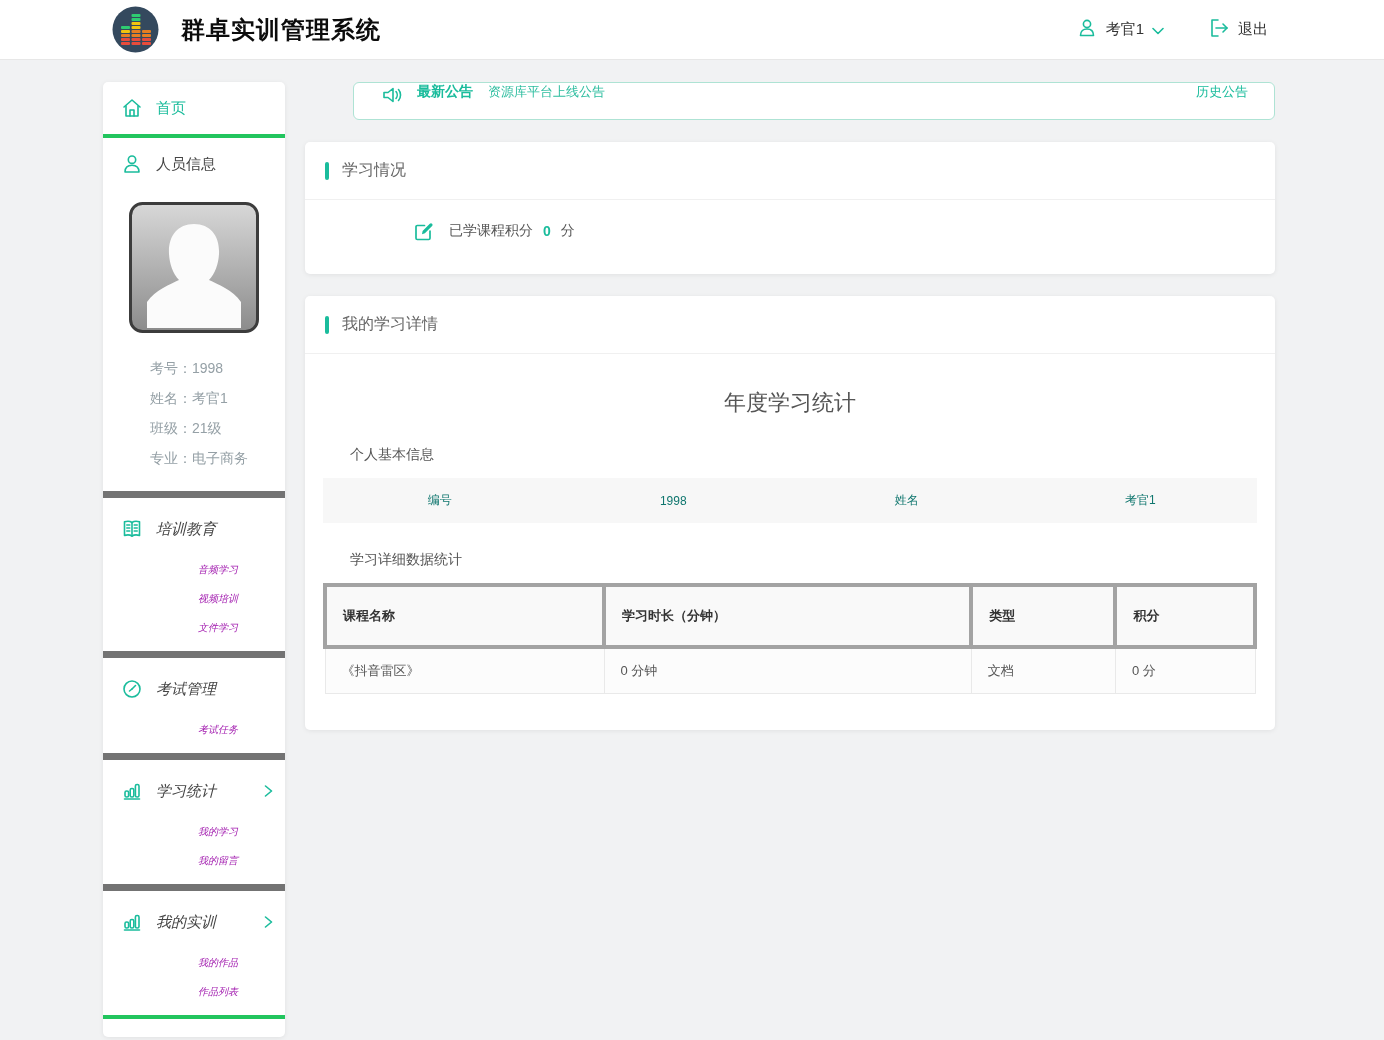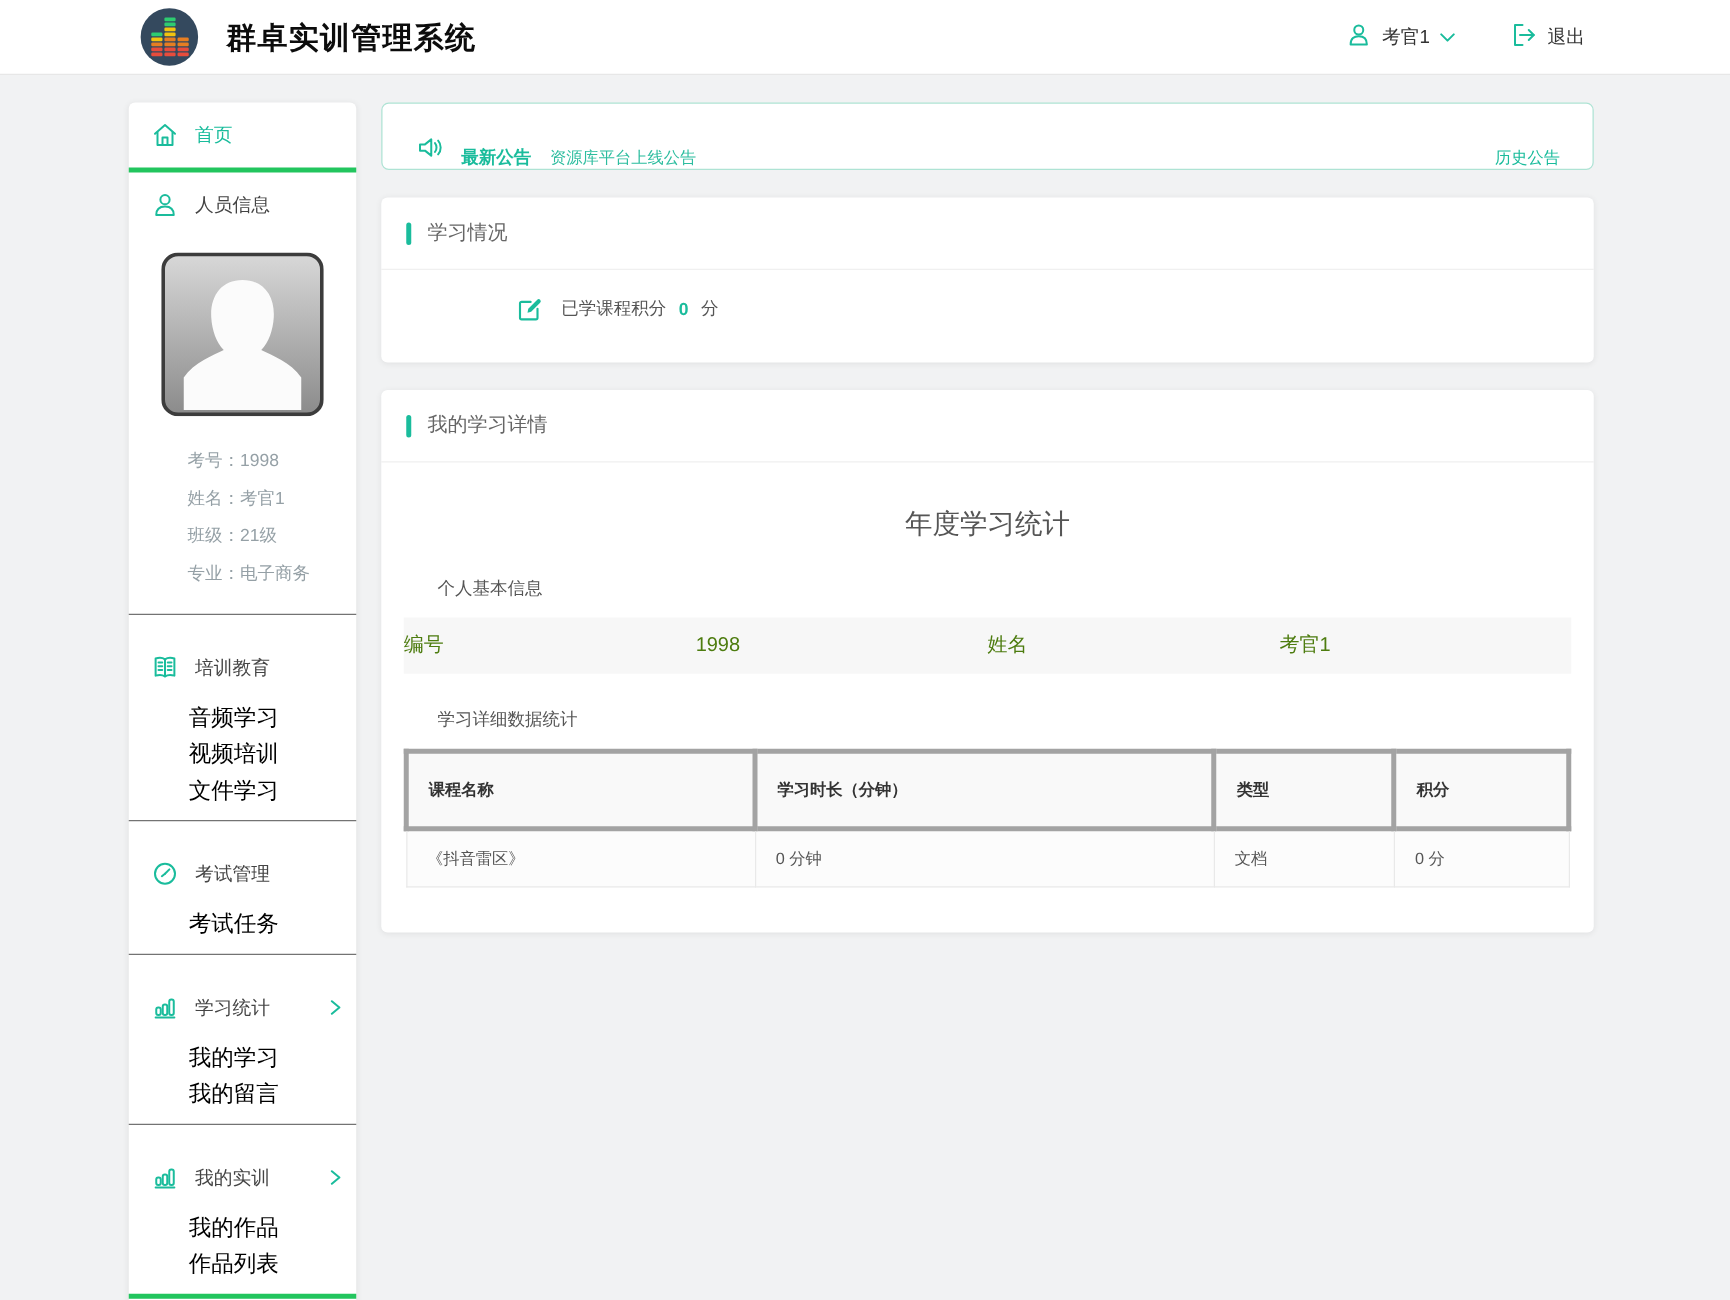--- a/index.html
+++ b/index.html
@@ -35,44 +35,44 @@
   }
   .side-item .s-icon { width:22px; height:22px; flex:0 0 auto; display:flex; align-items:center; }
   .side-item.active .s-label { color:#1abc9c; }
   .divided { border-top:4px solid #22c55e; }
   .profile { padding:8px 0 18px; }
   .avatar {
     width:130px; height:131px; margin:4px auto 20px; display:block;
   }
   .profile-lines { margin-left:47px; }
   .profile-lines div { line-height:30px; font-size:14px; color:#95a0a6; }
-  .menu-group { border-top:1px solid #737373; padding:16px 0 9px; }
-  .sub-item { padding:0 0 0 48px; line-height:29px; font-size:18px; color:#000000; cursor:pointer; }
+  .menu-group { border-top:7px solid #737373; padding:5px 0 9px;font-style:italic; }
+  .sub-item { padding:0 0 0 48px; line-height:29px; font-size:10px; color:#a21caf; cursor:pointer;text-align:center; }
   .chev-right { margin-left:auto; display:flex; }
   
   .main { flex:1 1 auto; display:flex; flex-direction:column; gap:22px; min-width:0; }
   .announce {
-    background:#fff; border:1px solid #aee3d4; border-radius:6px; height:54px;
-    display:flex; align-items:flex-end; padding:0 26px;
+    background:#fff; border:1px solid #aee3d4; border-radius:6px; height:38px;
+    display:flex; align-items:flex-start; padding:0 26px;margin-left:48px;
   }
   .announce .latest { color:#1abc9c; font-weight:bold; font-size:14px; margin-left:13px; }
   .announce .a-text { color:#2dbd9f; font-size:13px; margin-left:15px; cursor:pointer; }
   .announce .history { margin-left:auto; color:#1abc9c; font-size:13px; cursor:pointer; }
   .card-header { display:flex; align-items:center; padding:18px 20px; border-bottom:1px solid #f0f0f0; }
   .accent { width:4px; height:18px; background:#1abc9c; border-radius:2px; }
   .card-title { font-size:16px; color:#666; margin-left:13px; }
   .score-row { padding:20px 0 32px 108px; display:flex; align-items:center; font-size:14px; color:#555; }
   .score-row .s-icon { width:22px; height:22px; margin-right:14px; }
   .score-label { margin-right:10px; }
   .score-value { color:#1abc9c; font-weight:bold; margin-right:10px; }
   
   .stats-title { text-align:center; font-size:22px; color:#555; padding:34px 0 28px; }
   .section-label { font-size:14px; color:#555; margin:0 0 14px 45px; }
   .basic-row { margin:0 18px; background:#f7f7f7; height:45px; display:flex; align-items:center; }
-  .basic-cell { flex:1; text-align:left; font-size:16px; color:#4d7c0f; }
+  .basic-cell { flex:1; text-align:center; font-size:12px; color:#0f766e; }
   .gap28 { height:28px; }
   .data-table { margin:0 18px 36px; width:calc(100% - 36px); border-collapse:collapse; }
   .data-table th {
     text-align:left; padding:20px 16px; font-size:13px; color:#333; font-weight:bold;
     background:#f9f9f9; border:4px solid #a3a3a3;
   }
   .data-table td {
     padding:13px 16px; font-size:13px; color:#555; background:#fcfcfc; border:1px solid #e9e9e9;
   }
   

